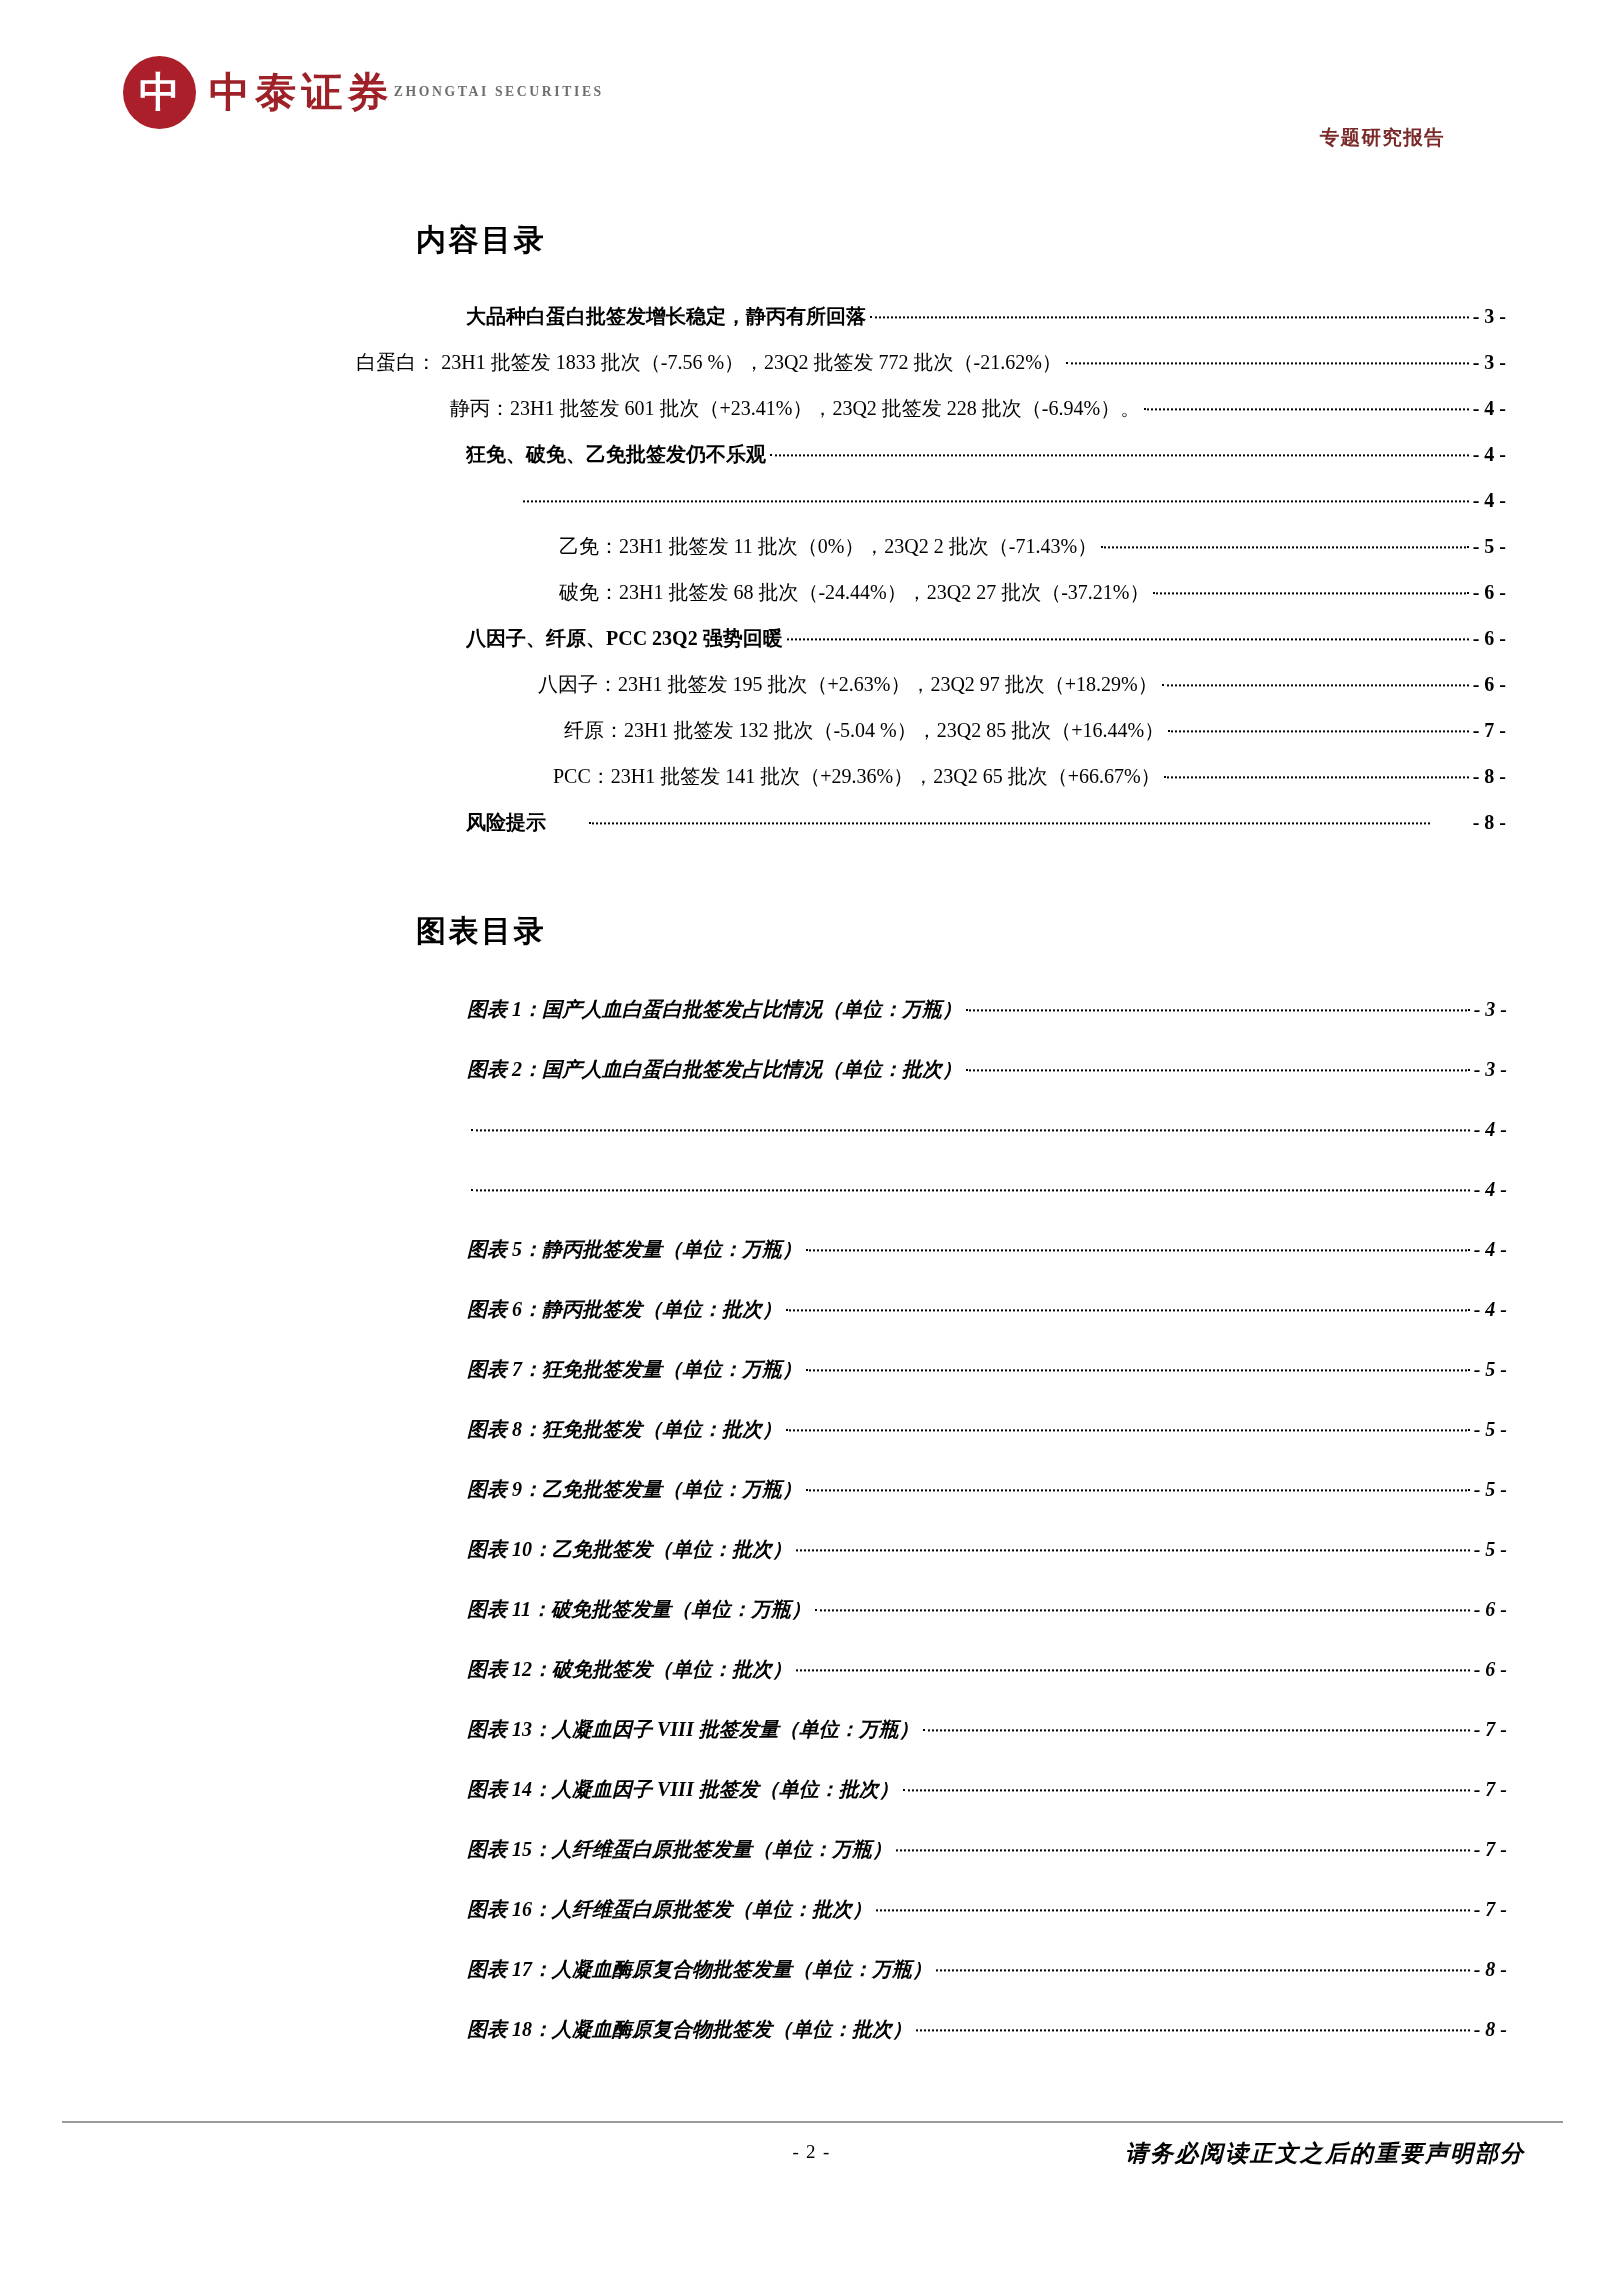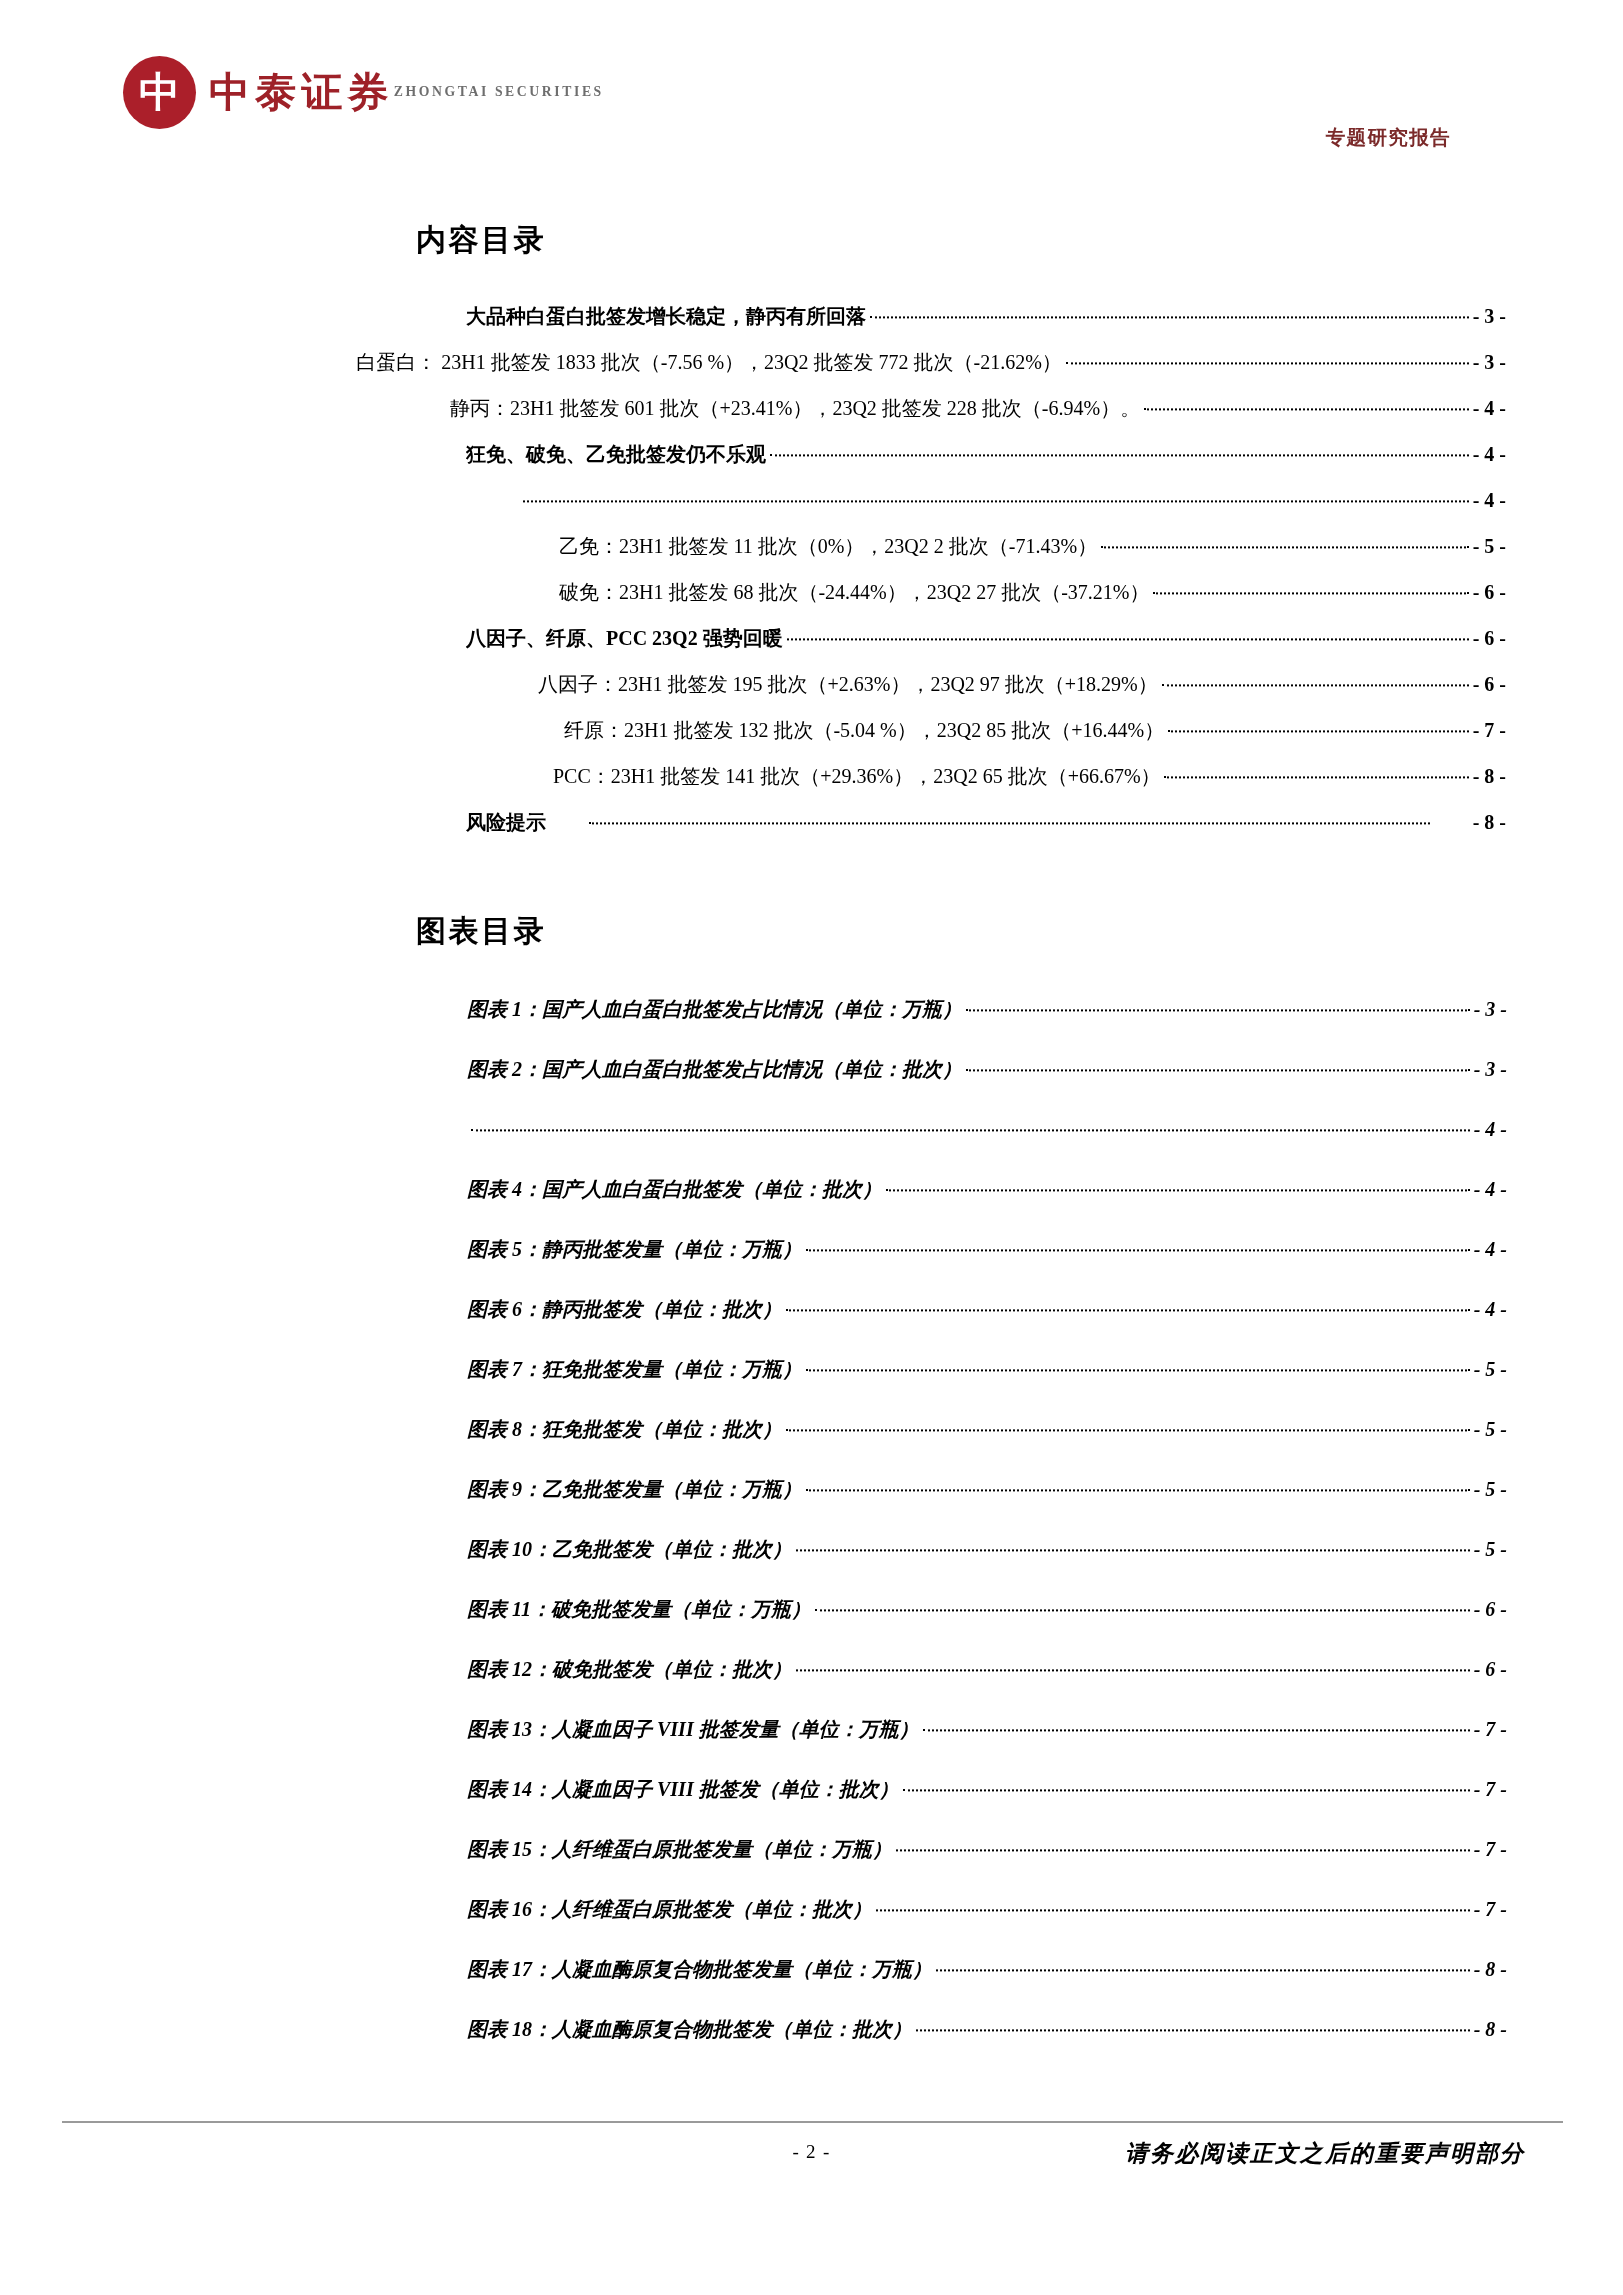--- a/index.html
+++ b/index.html
@@ -17,21 +17,21 @@
   .logo-mark{
     width:73px;height:73px;border-radius:50%;
     background:#ab1f2a;color:#fff;
     display:flex;align-items:center;justify-content:center;
     font-size:41px;font-weight:bold;flex:0 0 auto;
   }
   .logo-texts{margin-left:13px;display:flex;justify-content:center;}
   .logo-cn{font-size:41px;font-weight:bold;color:#9e2128;letter-spacing:5.2px;line-height:1.05;}
   .logo-en{font-size:13.7px;font-weight:bold;color:#6e6e6e;letter-spacing:2.6px;margin-top:13px;}
   .report-type{
-    position:absolute;right:172px;top:124px;
+    position:absolute;right:178px;top:124px;
     font-size:19.6px;font-weight:bold;color:#7b2a2a;letter-spacing:1.3px;
   }
 
   
   .toc-title{position:absolute;left:416px;top:220px;font-size:30px;font-weight:bold;letter-spacing:2.6px;}
   .fig-title{position:absolute;left:416px;top:911px;font-size:30px;font-weight:bold;letter-spacing:2.6px;}
 
   
   .toc-list{position:absolute;left:353px;top:293px;width:1153px;}
   .fig-list{position:absolute;left:467px;top:979px;width:1040px;}
@@ -169,21 +169,20 @@
         <span class="leader"></span>
         <span class="page-num">- 3 -</span>
       </div>
 
       <div class="row">
         <span class="leader"></span>
         <span class="page-num">- 4 -</span>
       </div>
 
       <div class="row">
-        <span class="row-text">图表 4：国产人血白蛋白批签发（单位：批次）</span>
         <span class="leader"></span>
         <span class="page-num">- 4 -</span>
       </div>
 
       <div class="row">
         <span class="row-text">图表 5：静丙批签发量（单位：万瓶）</span>
         <span class="leader"></span>
         <span class="page-num">- 4 -</span>
       </div>
 

